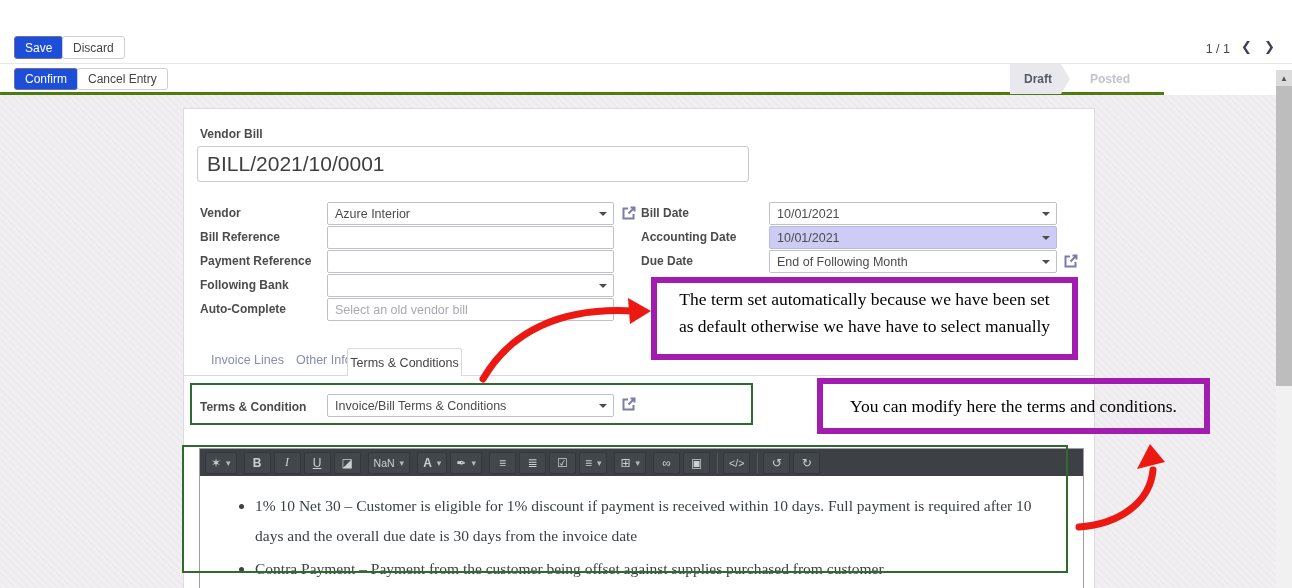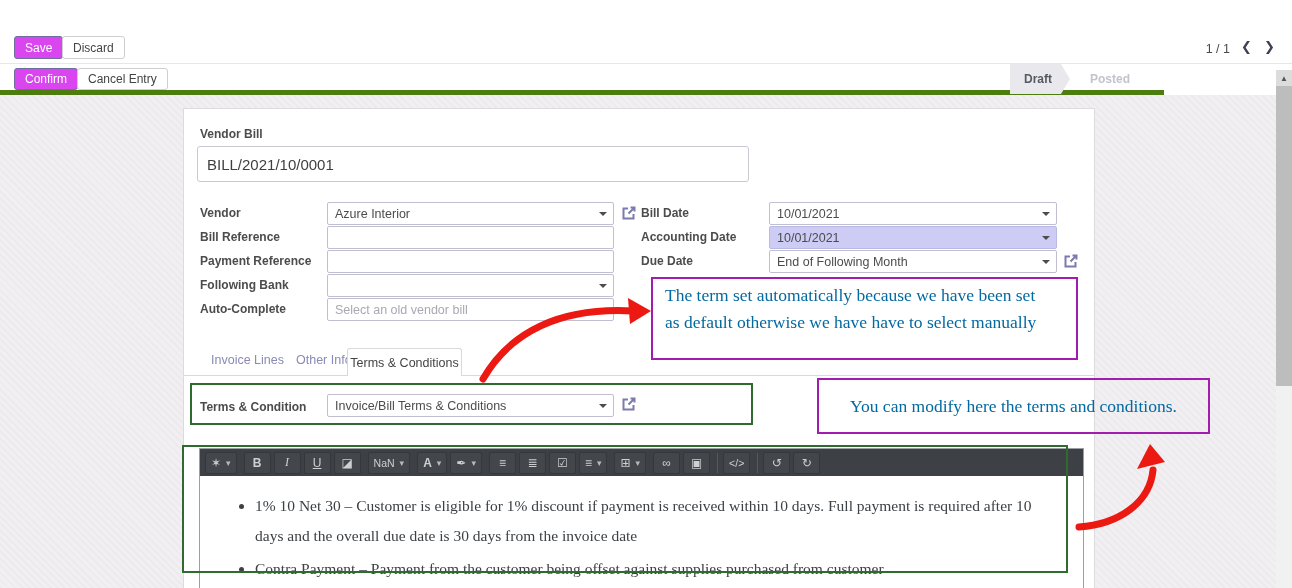--- a/index.html
+++ b/index.html
@@ -6,48 +6,48 @@
   html,body { width:1292px; height:588px; }
   body { font-family:"Liberation Sans","DejaVu Sans",sans-serif; background:#fff; }
   #page { position:relative; width:1292px; height:588px; overflow:hidden; background:#fff; }
 
   
   .hdr { position:absolute; left:0; top:0; width:1292px; height:64px; background:#fff; border-bottom:1px solid #e7e7e7; }
   .breadcrumb { position:absolute; left:14px; top:9px; font-size:13.5px; color:#484848; }
   .breadcrumb .bc-link { color:#7c7bad; cursor:pointer; }
   .btn { display:inline-flex; align-items:center; justify-content:center; height:23px; padding:0 10px;
          font-size:12px; border-radius:3px; cursor:pointer; }
-  .btn-primary { background:#d946ef; border:1px solid #6e6e9e; color:#fff; }
+  .btn-primary { background:#1d4ed8; border:1px solid #6e6e9e; color:#fff; }
   .btn-plain   { background:#fff; border:1px solid #cfcfcf; color:#444; }
   .save-btn    { position:absolute; left:14px; top:36px; }
   .discard-btn { position:absolute; left:62px; top:36px; }
   .pager { position:absolute; right:62px; top:42px; font-size:12.5px; color:#4a4a4a; }
   .pg-prev, .pg-next { position:absolute; top:39px; font-size:13px; color:#3f3f55; font-weight:bold; cursor:pointer; }
   .pg-prev { right:40px; } .pg-next { right:17px; }
 
   
-  .abar { position:absolute; left:0; top:64px; width:1164px; height:31px; background:#fff; border-bottom:5px solid #4d7c0f; }
+  .abar { position:absolute; left:0; top:64px; width:1164px; height:31px; background:#fff; border-bottom:3px solid #4d7c0f; }
   .confirm-btn { position:absolute; left:14px; top:4px; height:22px; }
   .cancel-btn  { position:absolute; left:77px; top:4px; height:22px; }
   .statusbar { position:absolute; right:16px; top:0; height:30px; display:flex; }
   .status-item { height:30px; line-height:30px; font-size:12px; font-weight:bold; padding:0 18px 0 14px; cursor:pointer; }
   .status-item.active { background:#e9e9ed; color:#555a64;
       clip-path:polygon(0 0, calc(100% - 9px) 0, 100% 50%, calc(100% - 9px) 100%, 0 100%); }
   .status-item.inactive { color:#c3c3ce; padding-left:20px; }
 
   
   .content-bg { position:absolute; left:0; top:95px; width:1292px; height:493px; background:#f1eff2;
       background-image:repeating-linear-gradient(45deg, rgba(0,0,0,0.018) 0 2px, transparent 2px 5px); }
 
   
   .sheet { position:absolute; left:183px; top:108px; width:912px; height:482px; background:#fff;
            border:1px solid #dddbe0; }
   .fld-label { position:absolute; font-size:12px; font-weight:bold; color:#4c4c4c; white-space:nowrap; }
   .doc-name-input { position:absolute; left:13px; top:37px; width:552px; height:36px; border:1px solid #c9c9d5;
-           border-radius:3px; font-size:15px; color:#3f3f3f; padding:0 9px; font-family:inherit; }
+           border-radius:3px; font-size:21px; color:#3f3f3f; padding:0 9px; font-family:inherit; }
   .ctl { position:absolute; height:23px; border:1px solid #bfbfd0; border-radius:2px; background:#fff;
          font-size:12.5px; color:#4c4c4c; display:flex; align-items:center; padding:0 7px; }
   .ctl input { border:none; outline:none; width:100%; height:100%; font-size:12.5px; color:#4c4c4c; font-family:inherit; background:transparent; }
   .ctl input::placeholder { color:#a9a9b2; }
   .sel { cursor:pointer; padding-right:18px; }
   .sel::after { content:""; position:absolute; right:6px; top:9px; border:4px solid transparent; border-top-color:#4c4c4c; }
   .ctl.hl { background:#ccccf5; border-color:#b9b9e8; }
   .ext-link { position:absolute; width:16px; height:16px; cursor:pointer; }
 
   
@@ -71,22 +71,22 @@
   .tb-btn.u { text-decoration:underline; }
   .tb-btn.sm { font-size:10.5px; }
   .caret::after { content:"▾"; font-size:9px; margin-left:5px; color:#b7babd; }
   .tb-sep { width:1px; height:20px; background:#55585d; margin:0 5px 0 0; }
   .editor-body { padding:10px 20px 0 0; }
   .editor-body ul { margin:5px 0 0; padding-left:55px; }
   .editor-body li { font-family:"Liberation Serif","DejaVu Serif",serif; font-size:15.5px; color:#3c4145;
       line-height:30px; margin-bottom:3px; }
 
   
-  .note { position:absolute; border:2px solid #a21caf; background:transparent; z-index:55;
-      font-family:"Liberation Serif","DejaVu Serif",serif; color:#0369a1; }
+  .note { position:absolute; border:6px solid #a21caf; background:transparent; z-index:55;
+      font-family:"Liberation Serif","DejaVu Serif",serif; color:#000000;text-align:center; }
   .note1 { left:651px; top:277px; width:427px; height:83px; font-size:17.5px; line-height:27px; padding:3px 12px; }
   .note2 { left:817px; top:378px; width:393px; height:56px; font-size:17.5px; display:flex; align-items:center; justify-content:center; }
   .arrows { position:absolute; left:0; top:0; width:1292px; height:588px; z-index:60; pointer-events:none; }
 
   
   .scrollbar { position:absolute; right:0; top:70px; width:16px; height:518px; background:#f1f1f1; z-index:70; }
   .scroll-up { width:16px; height:16px; background:#dcdcdc; color:#555; font-size:8px; display:flex;
       align-items:center; justify-content:center; cursor:pointer; }
   .scroll-thumb { position:absolute; left:0; top:16px; width:16px; height:300px; background:#bdbdbd; cursor:pointer; }
 </style>

